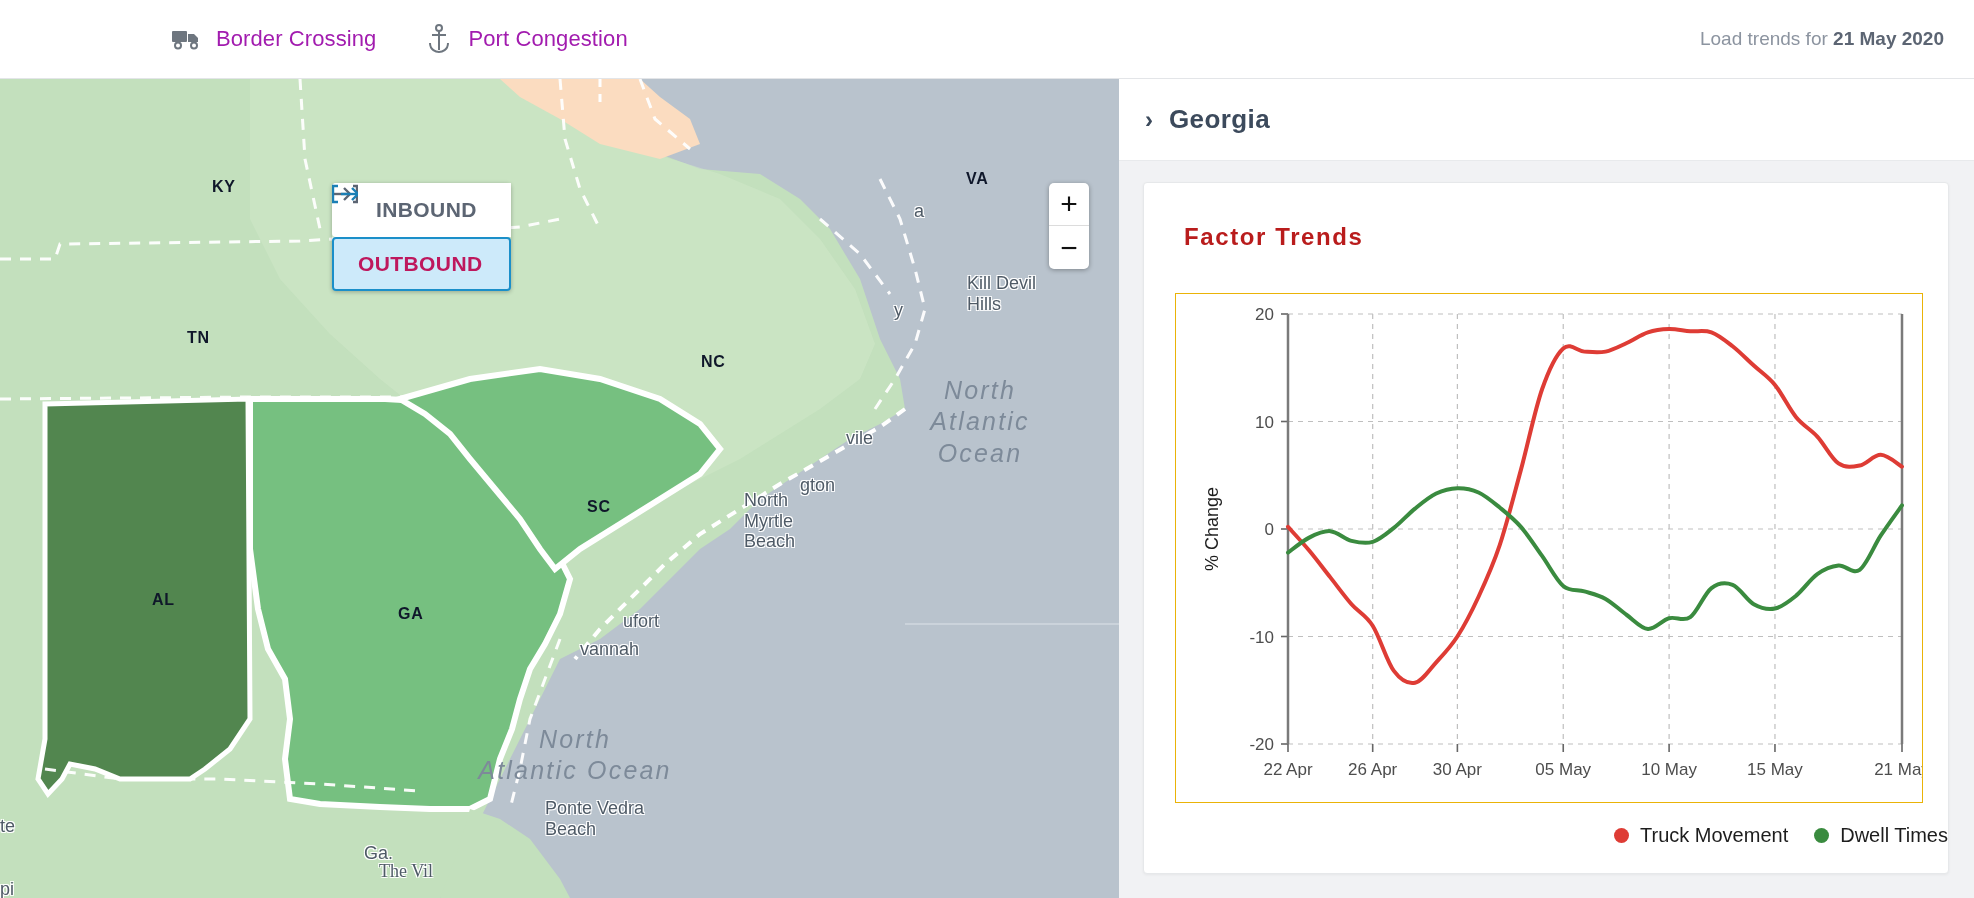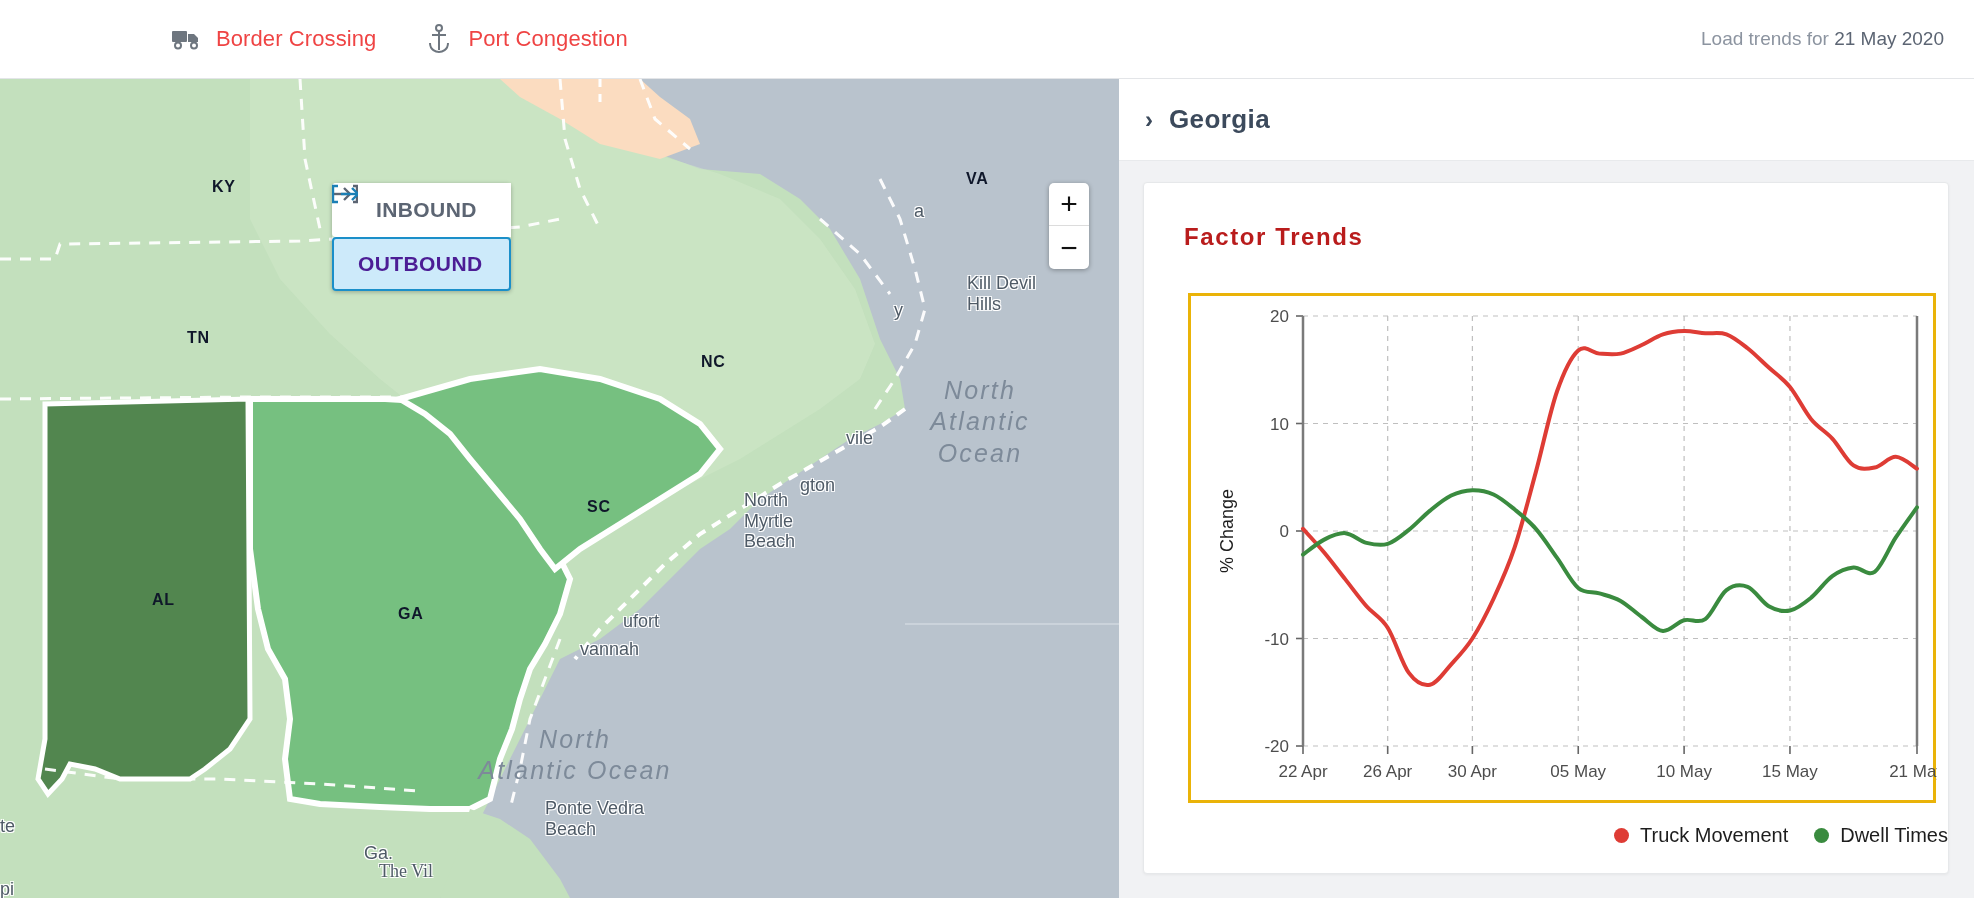--- a/index.html
+++ b/index.html
@@ -21,34 +21,34 @@
   #nav-tabs {
     display: flex; align-items: center;
     margin-left: 148px; gap: 0px;
   }
   .nav-tab {
     display: flex; align-items: center; gap: 14px;
     padding: 14px 24px;
     border-radius: 4px;
     cursor: pointer;
     font-size: 22px;
-    color: #ef4444;
+    color: #a21caf;
     white-space: nowrap;
   }
   .nav-tab.active { background: #1b9dd9; color: #ffffff; }
   .nav-tab .tab-ico { display: flex; align-items: center; justify-content: center; width: 30px; height: 30px; }
   .nav-tab .tab-label { letter-spacing: .1px; }
 
   #load-trends {
     position: absolute; right: 30px; top: 50%;
     transform: translateY(-50%);
     font-size: 19px; color: #8c94a0;
     white-space: nowrap;
   }
-  #load-trends b { color: #5c6573; font-weight: 400; }
+  #load-trends b { color: #5c6573; font-weight: 700; }
 
   
   #map {
     position: absolute; left: 0; top: 79px;
     width: 1119px; height: 819px;
     background: #b9c3cd;
     overflow: hidden;
   }
   #map svg { position: absolute; left: 0; top: 0; }
 
@@ -83,21 +83,21 @@
   .dir-btn {
     display: flex; align-items: center; gap: 16px;
     padding: 13px 26px;
     font-size: 21px; font-weight: 700; letter-spacing: .4px;
     background: #ffffff; color: #5c6573;
     cursor: pointer;
     border: 2px solid transparent;
   }
   .dir-btn:first-child { border-radius: 4px 0 0 4px; }
   .dir-btn.active {
-    background: #cdeafa; color: #4c1d95;
+    background: #cdeafa; color: #be185d;
     border: 2px solid #1b8fc9; border-radius: 4px; padding-left: 8px;
   }
 
   
   #map-zoom {
     position: absolute; right: 30px; top: 104px;
     width: 40px; z-index: 20;
     background: #ffffff; border-radius: 5px;
     box-shadow: 0 1px 5px rgba(0,0,0,.33);
     overflow: hidden;
@@ -129,23 +129,23 @@
     width: 806px; height: 692px;
     background: #ffffff; border-radius: 4px;
     border: 1px solid #e6e8ea;
     box-shadow: 0 1px 3px rgba(0,0,0,.05);
   }
   #card-title {
     margin: 40px 0 0 40px;
     font-size: 24px; font-weight: 700; color: #b91c1c; letter-spacing: 1.6px;
   }
   #plot-wrap {
-    position: absolute; left: 44px; top: 110px;
+    position: absolute; left: 31px; top: 110px;
     width: 748px; height: 510px;
-    border: 3px solid #eab308;
+    border: 1px solid #eab308;
   }
   #legend {
     position: absolute; left: 0; bottom: 26px; width: 100%;
     display: flex; align-items: center; justify-content: flex-end; gap: 26px;
   }
   .legend-item { display: flex; align-items: center; gap: 11px; font-size: 20px; color: #1d1d1d; }
   .legend-dot { width: 15px; height: 15px; border-radius: 50%; }
 </style>
 </head>
 <body>

